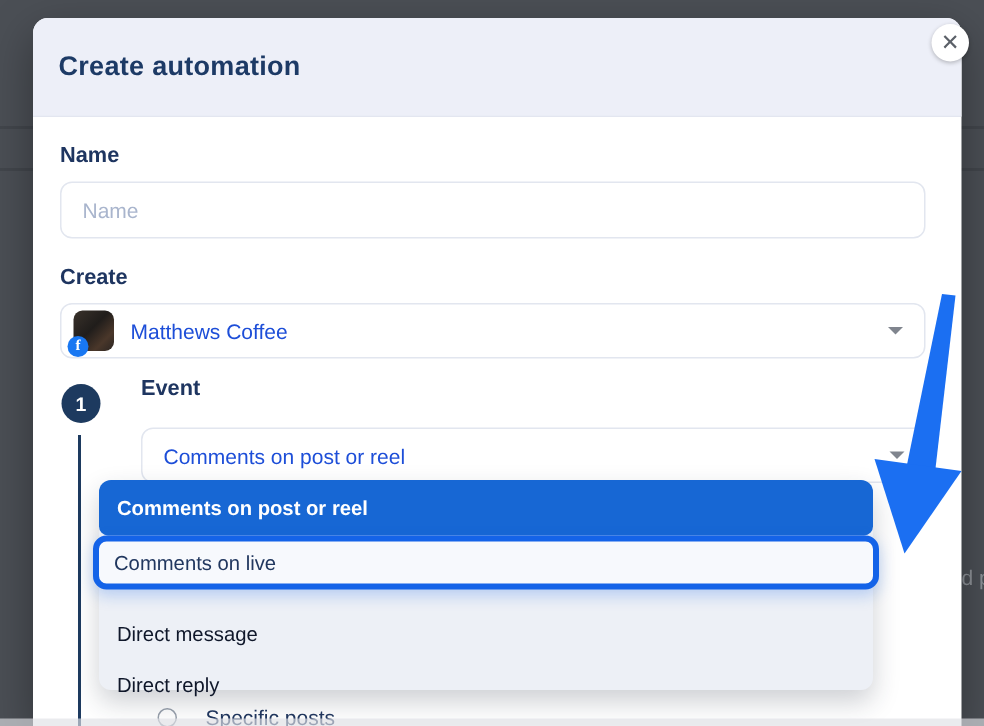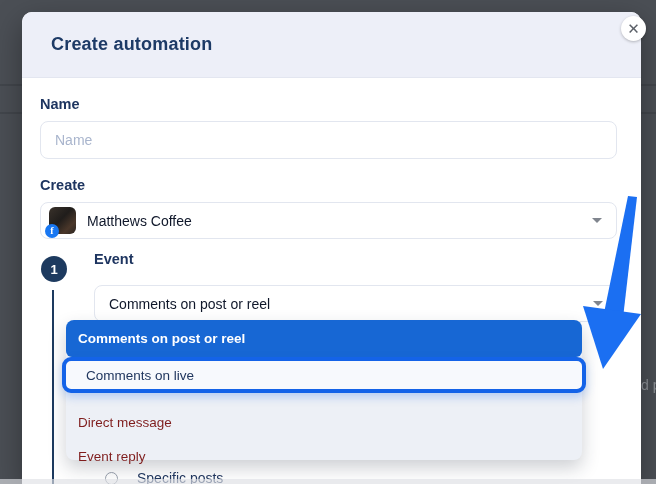--- a/index.html
+++ b/index.html
@@ -7,40 +7,40 @@
   .stage { position:relative; width:656px; height:484px; background:#4b4f55; overflow:hidden; }
 
   .bg-line { position:absolute; left:0; width:656px; height:2px; background:#42464c; z-index:0; }
   .bg-line.l1 { top:84px; } .bg-line.l2 { top:112px; }
   .bg-fragment { position:absolute; left:641px; top:377px; color:#8e9298; font-size:14px; z-index:1; white-space:nowrap; }
 
   .modal { position:absolute; left:22px; top:12px; width:619px; height:472px; background:#ffffff;
            border-radius:10px 10px 0 0; z-index:2; box-shadow:0 10px 30px rgba(0,0,0,.35); }
   .modal-header { height:66px; background:#edeff8; border-radius:10px 10px 0 0;
                   border-bottom:1px solid #e3e6f0; display:flex; align-items:center; padding-left:17px; }
-  .modal-title { color:#1d3a66; font-size:18px; font-weight:700; letter-spacing:.2px;margin-left:12px; }
+  .modal-title { color:#1d3a66; font-size:18px; font-weight:700; letter-spacing:.2px; }
 
   .close-btn { position:absolute; left:621px; top:16px; width:25px; height:25px; border-radius:50%;
                background:#ffffff; z-index:8; display:flex; align-items:center; justify-content:center;
                color:#5b6068; font-size:15px; line-height:1; box-shadow:0 1px 3px rgba(0,0,0,.25); cursor:pointer; }
 
   .field-label { position:absolute; color:#1e3560; font-size:14.5px; font-weight:600; }
   .lbl-name { left:18px; top:84px; }
   .lbl-profile { left:18px; top:165px; }
 
   .text-input { position:absolute; left:18px; top:109px; width:577px; height:38px;
                 border:1px solid #e2e6ef; border-radius:8px; padding-left:14px; font-size:14px;
                 color:#2a4066; outline:none; font-family:"Liberation Sans", sans-serif; }
   .text-input::placeholder { color:#a9b5cd; }
 
   .select-box { position:absolute; border:1px solid #e2e6ef; border-radius:8px; background:#fff;
                 display:flex; align-items:center; cursor:pointer; }
   .profile-select { left:18px; top:190px; width:577px; height:37px; padding:0 14px 0 8px; }
   .event-select { left:72px; top:273px; width:524px; height:37px; padding:0 14px; }
-  .select-text { color:#0f172a; font-size:14px; font-weight:500; flex:1; }
+  .select-text { color:#1d4ed8; font-size:14px; font-weight:500; flex:1; }
   .caret { width:0; height:0; border-left:5px solid transparent; border-right:5px solid transparent;
            border-top:5px solid #80858e; }
 
   .avatar { position:relative; width:27px; height:27px; border-radius:6px; margin-right:11px; flex:0 0 auto;
             background:linear-gradient(135deg,#3a322b 0%,#201d1b 45%,#4a372a 75%,#2b2522 100%); }
   .fb-badge { position:absolute; left:-4px; bottom:-4px; width:14px; height:14px; border-radius:50%;
               background:#1877f2; color:#fff; font-size:10px; font-weight:700; line-height:14px;
               text-align:center; font-family:"Liberation Serif", serif; }
 
   .step-circle { position:absolute; left:19px; top:244px; width:26px; height:26px; border-radius:50%;
@@ -48,29 +48,29 @@
                  display:flex; align-items:center; justify-content:center; }
   .lbl-event { left:72px; top:239px; }
   .connector { position:absolute; left:30px; top:278px; width:2px; height:194px; background:#1d3a5f; }
 
   .partial-row { position:absolute; left:83px; top:458px; display:flex; align-items:center; z-index:1; }
   .radio { width:13px; height:13px; border-radius:50%; border:1.5px solid #98a0ac; margin-right:19px; }
   .partial-label { color:#21375f; font-size:14px; }
 
   .menu { position:absolute; left:66px; top:320px; width:516px; height:140px; background:#edf0f6;
           border-radius:8px; box-shadow:0 8px 18px rgba(30,40,60,.22); z-index:3; }
-  .opt { display:flex; align-items:center; padding-left:12px; font-size:13.5px; color:#7f1d1d; cursor:pointer; }
+  .opt { display:flex; align-items:center; padding-left:12px; font-size:13.5px; color:#0f172a; cursor:pointer; }
   .opt-selected { position:absolute; left:0; top:0; right:0; height:37px; background:#1767d4;
                   border-radius:8px 8px 6px 6px; color:#ffffff; font-weight:600; }
   .opt-direct { position:absolute; left:0; top:85px; right:0; height:34px; }
   .opt-story { position:absolute; left:0; top:119px; right:0; height:34px; }
 
   .highlight-box { position:absolute; left:62px; top:357px; width:524px; height:36px; background:#f7f9fd;
                    border:4px solid #1463e8; border-radius:9px; z-index:4; display:flex; align-items:center;
-                   padding-left:20px; font-size:13.5px; color:#21375f; cursor:pointer;
+                   padding-left:10px; font-size:13.5px; color:#21375f; cursor:pointer;
                    box-shadow:0 4px 10px rgba(20,99,232,.25); }
 
   .arrow-svg { position:absolute; left:0; top:0; z-index:5; pointer-events:none; }
 
   .bottom-strip { position:absolute; left:0; top:479px; width:656px; height:5px;
                   background:rgba(222,225,229,.65); z-index:7; }
 </style>
 </head>
 <body>
 
@@ -108,21 +108,21 @@
 
     <div class="partial-row">
       <div class="radio"></div>
       <div class="partial-label">Specific posts</div>
     </div>
   </div>
 
   <div class="menu">
     <div class="opt opt-selected">Comments on post or reel</div>
     <div class="opt opt-direct">Direct message</div>
-    <div class="opt opt-story">Event reply</div>
+    <div class="opt opt-story">Direct reply</div>
   </div>
 
   <div class="highlight-box">Comments on live</div>
 
   <svg class="arrow-svg" width="656" height="484" viewBox="0 0 656 484">
     <polygon points="628,196 637,197 623,318 604,313" fill="#1b6ff2"></polygon>
     <polygon points="583,306 641,314 603,369" fill="#1b6ff2"></polygon>
   </svg>
 
   <div class="close-btn">✕</div>

